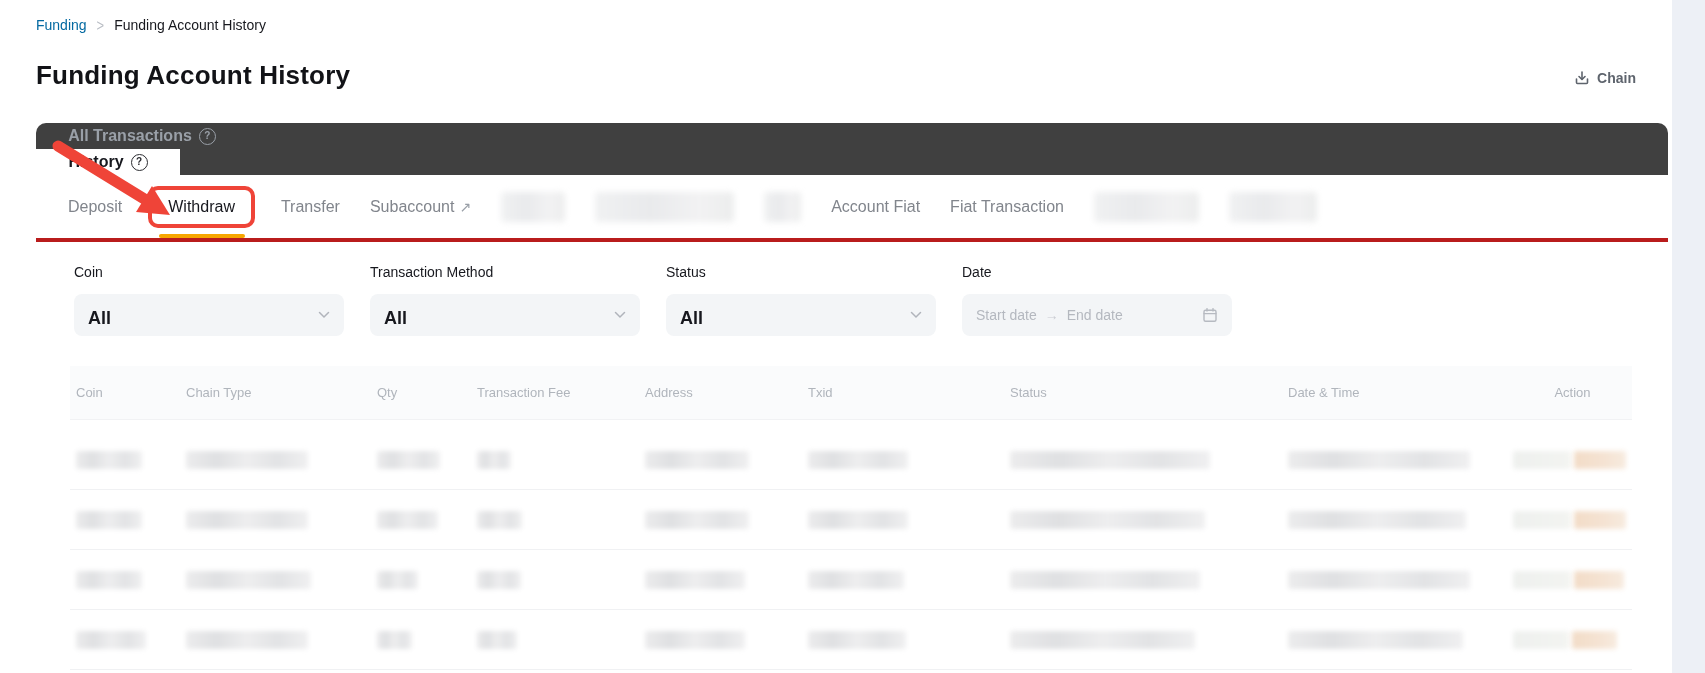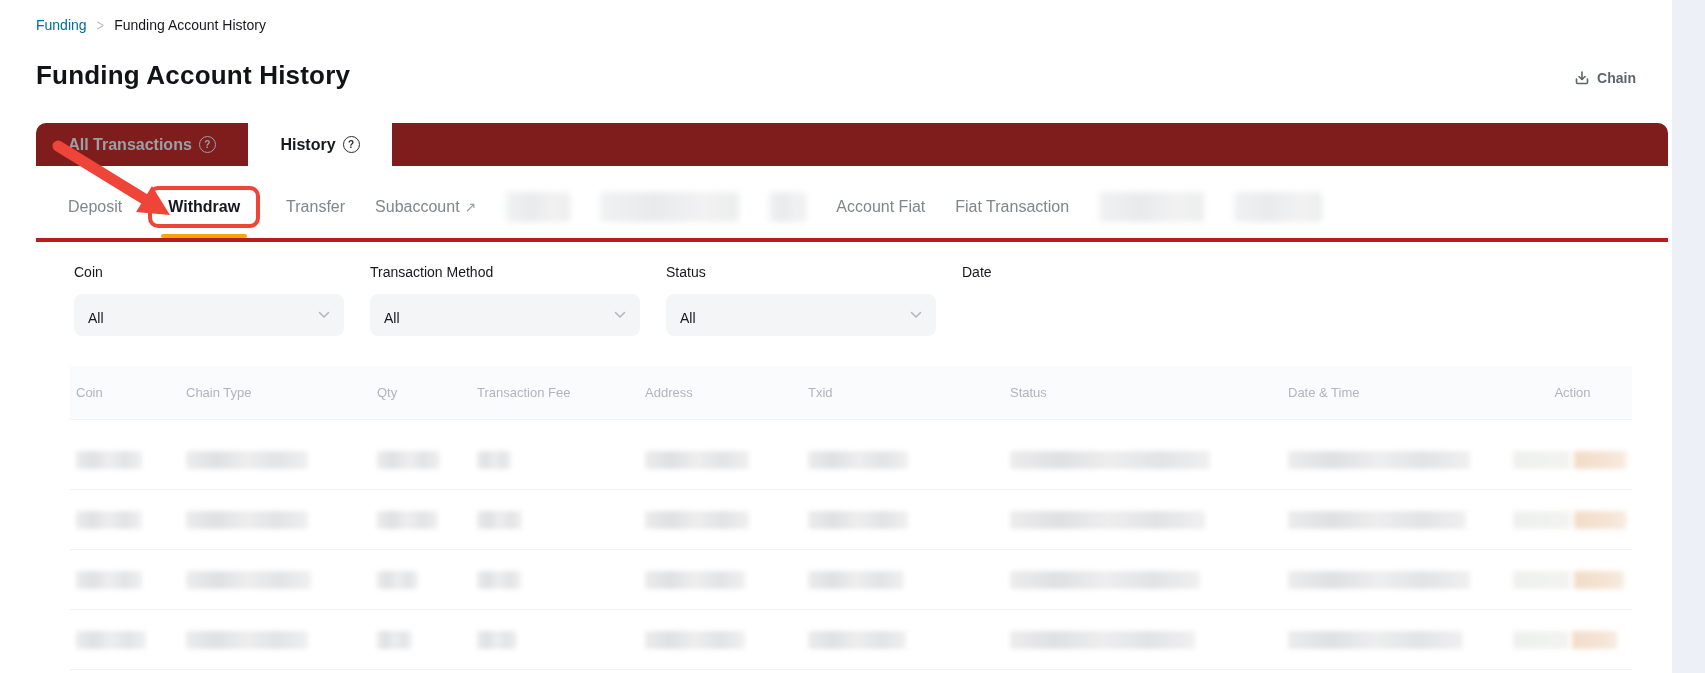--- a/index.html
+++ b/index.html
@@ -16,46 +16,46 @@
   .crumb-muted{color:#0369a1;}
   .crumb-sep{color:#b9bdc4;font-size:13px;transform:scaleY(1.2);}
   .crumb-current{color:#17181e;font-weight:500;}
 
   
   .page-title{position:absolute;top:60px;left:36px;font-size:26px;font-weight:700;color:#121317;letter-spacing:.2px;}
   .export-btn{position:absolute;top:70px;right:36px;display:flex;align-items:center;gap:7px;color:#5e646d;font-size:14px;font-weight:600;cursor:pointer;}
   .export-btn svg{display:block;}
 
   
-  .tabbar{position:absolute;top:123px;left:36px;width:1632px;height:43px;background:#7f1d1d;border-radius:10px 10px 0 0;display:flex;}
+  .tabbar{position:absolute;top:123px;left:36px;width:1632px;height:52px;background:#404040;border-radius:10px 10px 0 0;display:flex;flex-direction:column;}
   .tab{display:flex;align-items:center;justify-content:center;gap:7px;height:100%;font-size:16px;font-weight:700;cursor:pointer;}
   .tab-inactive{width:212px;color:#9aa0a8;}
   .tab-active{width:144px;background:#ffffff;color:#17181e;}
   .help{display:inline-flex;align-items:center;justify-content:center;width:15px;height:15px;border-radius:50%;border:1.4px solid currentColor;font-size:10px;font-weight:700;line-height:1;}
   .tab-inactive .help{color:#9aa0a8;}
   .tab-active .help{color:#2b2c31;}
 
   
   .subtabs{position:absolute;top:175px;left:36px;width:1632px;height:67px;border-bottom:4px solid #b91c1c;display:flex;align-items:center;gap:30px;padding-left:32px;box-sizing:border-box;}
   .subtab{position:relative;font-size:16px;color:#81858c;cursor:pointer;display:flex;align-items:center;gap:5px;white-space:nowrap;}
-  .subtab.active{color:#17181e;font-weight:700;margin:0 16px;}
+  .subtab.active{color:#17181e;font-weight:400;margin:0 16px;}
   .subtab .ext{font-size:14px;color:#9aa0a8;}
   .red-box{position:absolute;inset:-12px -20px;border:4px solid #ef4438;border-radius:10px;pointer-events:none;}
   .active-underline{position:absolute;left:50%;transform:translateX(-50%);bottom:-22px;width:86px;height:4px;border-radius:2px;background:#f7a600;}
   .sub-blur{height:30px;border-radius:4px;filter:blur(3px);background:linear-gradient(90deg,#f0f1f2,#e9eaec 40%,#f2f2f3 75%,#eceded);}
 
   
   .anno-arrow{position:absolute;top:138px;left:48px;width:140px;height:92px;z-index:6;pointer-events:none;}
 
   
   .filters{position:absolute;top:242px;left:36px;width:1632px;height:124px;display:flex;gap:26px;padding:22px 0 0 38px;box-sizing:border-box;}
   .filter{width:270px;}
   .filter-label{font-size:14px;color:#17181e;}
   .filter-control{margin-top:14px;height:42px;background:#f3f5f7;border-radius:8px;display:flex;align-items:center;padding:0 14px;box-sizing:border-box;cursor:pointer;}
-  .filter-value{font-size:14px;font-weight:400;color:#17181e;margin-top:6px;}
+  .filter-value{font-size:18px;font-weight:700;color:#17181e;margin-top:6px;}
   .chevron{margin-left:auto;}
   .date-control{gap:8px;}
   .date-ph{font-size:14px;color:#b4b8bf;}
   .date-arrow{color:#c9ccd2;font-size:14px;}
   .cal{margin-left:auto;}
 
   
   .table{position:absolute;top:366px;left:70px;width:1562px;}
   .thead{display:flex;align-items:center;height:54px;background:#fafbfc;border-bottom:1px solid #f1f2f4;padding-left:6px;box-sizing:border-box;}
   .th{font-size:13px;color:#b0b5bc;}
@@ -165,20 +165,31 @@
       <div class="filter-label">Status</div>
       <div class="filter-control">
         <span class="filter-value">All</span>
         <svg class="chevron" width="12" height="8" viewBox="0 0 12 8" fill="none" stroke="#b0b4bb" stroke-width="1.5" stroke-linecap="round">
             <path d="M1.5 1.5 L6 6 L10.5 1.5"></path>
           </svg>
       </div>
     </div>
     <div class="filter">
       <div class="filter-label">Date</div>
+      <div class="filter-control date-control">
+        <span class="date-ph">Start date</span>
+        <span class="date-arrow">→</span>
+        <span class="date-ph">End date</span>
+        <svg class="cal" width="16" height="16" viewBox="0 0 16 16" fill="none" stroke="#b6bac1" stroke-width="1.4" stroke-linecap="round">
+          <rect x="2" y="3.2" width="12" height="11" rx="1.5"></rect>
+            <line x1="2" y1="6.6" x2="14" y2="6.6"></line>
+            <line x1="5" y1="1.6" x2="5" y2="4"></line>
+            <line x1="11" y1="1.6" x2="11" y2="4"></line>
+        </svg>
+      </div>
     </div>
   </div>
 
   <div class="table">
     <div class="thead">
         <div class="th">Coin</div>
         <div class="th">Chain Type</div>
         <div class="th">Qty</div>
         <div class="th">Transaction Fee</div>
         <div class="th">Address</div>

